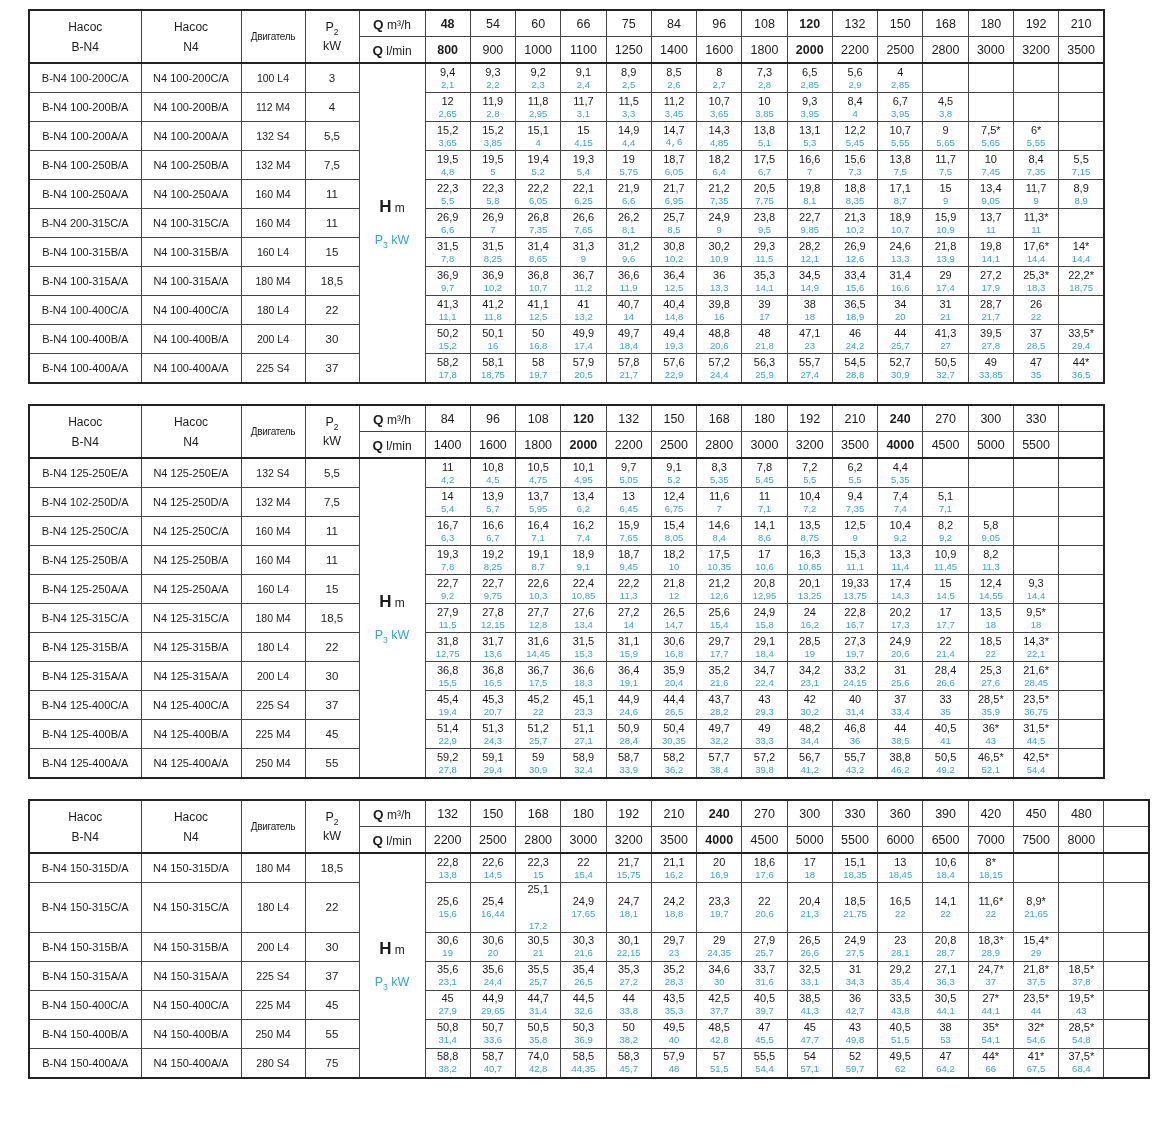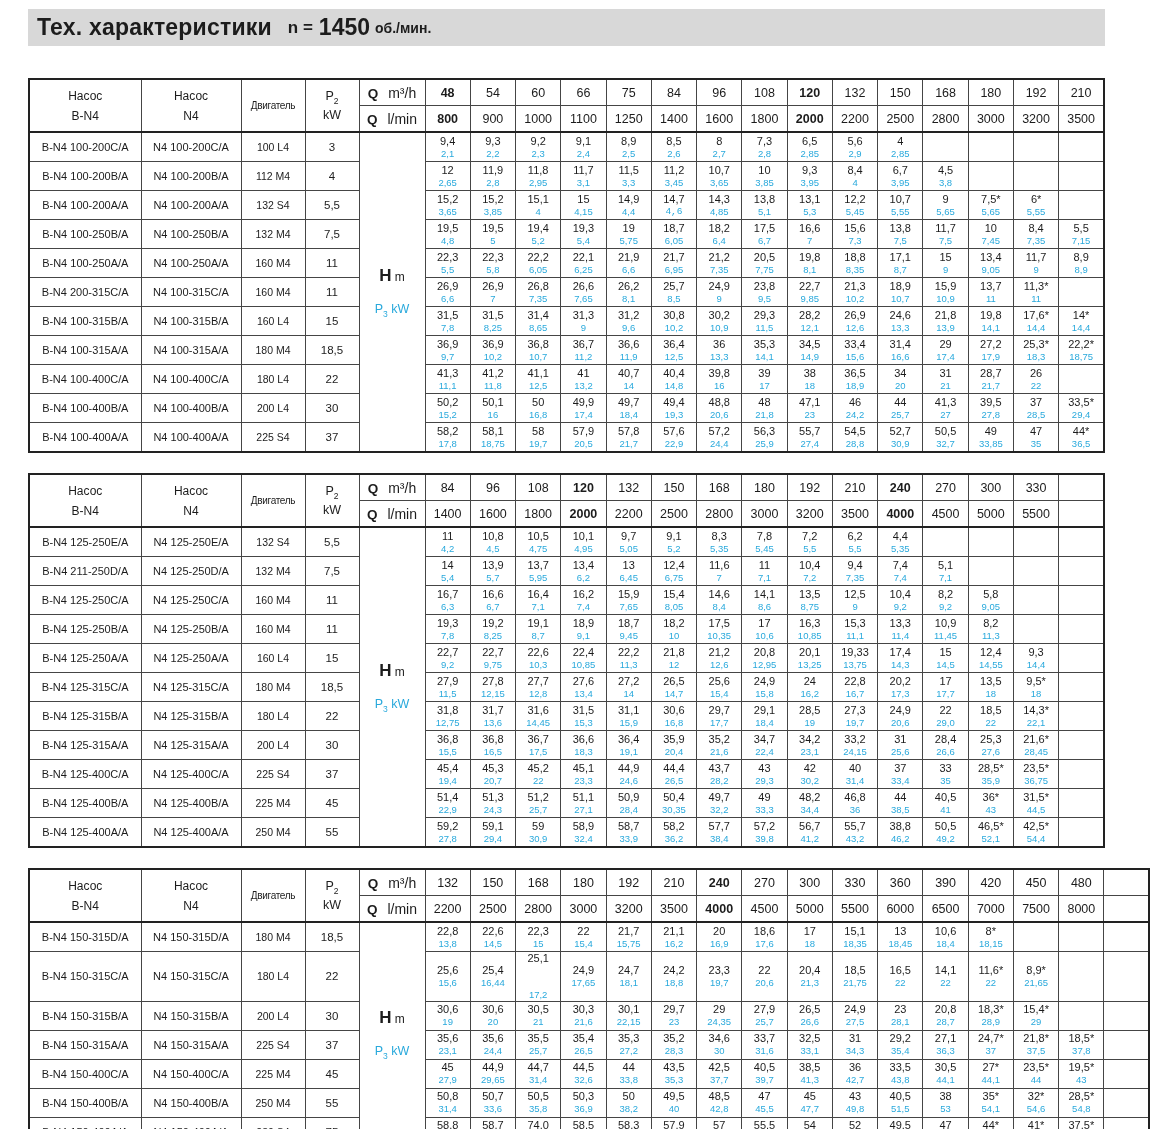--- a/index.html
+++ b/index.html
@@ -18,46 +18,40 @@
   .pump tbody td{height:28px;}
 
   .phead{font-size:12px;}
   .phead .pline{line-height:16px;padding:2px 0;}
   .mhead{font-size:10px;letter-spacing:-.3px;}
   .p2head{font-size:12.5px;line-height:14px;}
   .p2head sub,.p3lab sub{font-size:8.5px;}
 
   .qcell{border-left:2px solid #222;border-right:2px solid #222;text-align:center;}
   .qcell .q{font-weight:bold;font-size:13.5px;}
-  .qcell .unit{font-size:14px;padding-left:6px;}
+  .qcell .unit{font-size:12px;}
   .flow{font-size:12.5px;}
   .flow.bold{font-weight:bold;}
 
   .pumpcell{font-size:11px;}
   .motorcell{font-size:10.5px;}
   .p2cell{font-size:11.5px;}
 
   .param{border-left:2px solid #222;border-right:2px solid #222;background:#fff;}
   .param .hmlab{font-size:17px;font-weight:bold;}
   .param .hmlab .u{font-size:12px;font-weight:normal;}
   .param .p3lab{font-size:12.5px;margin-top:16px;}
 
   .cell .h{font-size:11px;line-height:13px;color:#1c1c1c;}
   .cell .p{font-size:9.5px;line-height:11.5px;}
 </style>
 </head>
 <body>
 
 <div class="page">
-  <div class="title-bar">
-    <span class="title-main">Тех. характеристики</span>
-    <span class="title-neq">n =</span>
-    <span class="title-nval">1450</span>
-    <span class="title-units">об./мин.</span>
-  </div>
 
   <div>
       <table class="pump" style="width: 1077px;">
         <colgroup>
           <col style="width: 112px;">
           <col style="width: 100px;">
           <col style="width: 64px;">
           <col style="width: 54px;">
           <col style="width: 66px;">
           <col>
@@ -959,21 +953,21 @@
             <td class="cell">
               <div class="h">4,4</div>
               <div class="p" style="color: rgb(41, 169, 220);">5,35</div>
             </td>
             <td class="cell"></td>
             <td class="cell"></td>
             <td class="cell"></td>
             <td class="cell"></td>
           </tr>
           <tr>
-            <td class="pumpcell">B-N4 211-250D/A</td>
+            <td class="pumpcell">B-N4 102-250D/A</td>
             <td class="pumpcell">N4 125-250D/A</td>
             <td class="motorcell">132 M4</td>
             <td class="p2cell">7,5</td>
             <td class="cell">
               <div class="h">14</div>
               <div class="p" style="color: rgb(41, 169, 220);">5,4</div>
             </td>
             <td class="cell">
               <div class="h">13,9</div>
               <div class="p" style="color: rgb(41, 169, 220);">5,7</div>
@@ -1312,21 +1306,21 @@
             <td class="cell">
               <div class="h">27,3</div>
               <div class="p" style="color: rgb(41, 169, 220);">19,7</div>
             </td>
             <td class="cell">
               <div class="h">24,9</div>
               <div class="p" style="color: rgb(41, 169, 220);">20,6</div>
             </td>
             <td class="cell">
               <div class="h">22</div>
-              <div class="p" style="color: rgb(41, 169, 220);">29,0</div>
+              <div class="p" style="color: rgb(41, 169, 220);">21,4</div>
             </td>
             <td class="cell">
               <div class="h">18,5</div>
               <div class="p" style="color: rgb(41, 169, 220);">22</div>
             </td>
             <td class="cell">
               <div class="h">14,3*</div>
               <div class="p" style="color: rgb(41, 169, 220);">22,1</div>
             </td>
             <td class="cell"></td>

